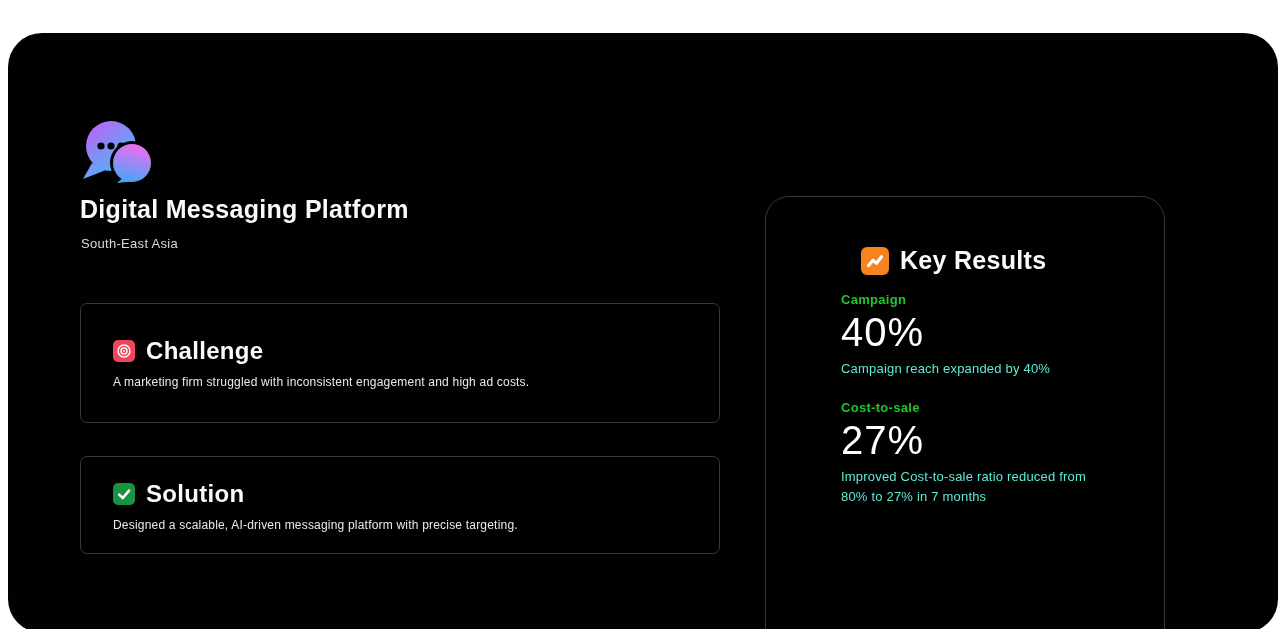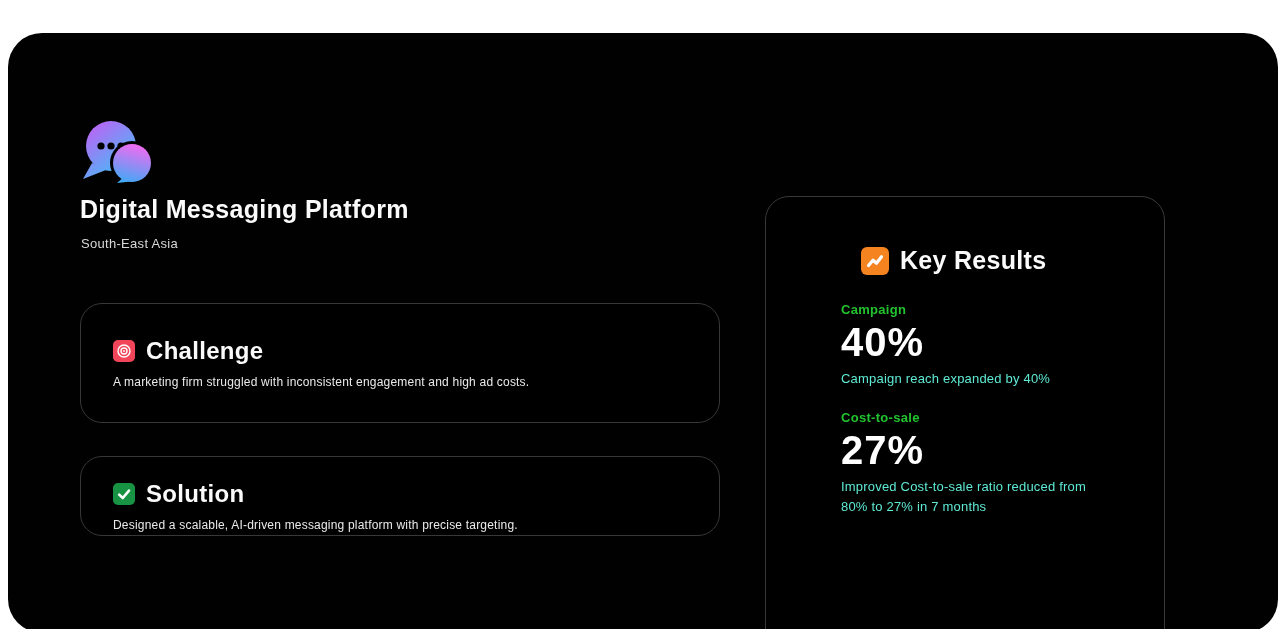--- a/index.html
+++ b/index.html
@@ -23,25 +23,25 @@
     position: absolute; left: 72px; top: 162px;
     font-size: 25px; font-weight: 700; color: #fafafa; letter-spacing: 0.3px;
   }
   .subtitle {
     position: absolute; left: 73px; top: 203px;
     font-size: 13px; color: #d8d8d8; letter-spacing: 0.3px;
   }
 
   .card {
     position: absolute; left: 72px; width: 640px;
-    background: #000; border: 1px solid #383838; border-radius: 22px;
+    background: #000; border: 1px solid #383838; border-radius: 7px;
     box-sizing: border-box;
   }
   .card.challenge { top: 270px; height: 120px; }
-  .card.solution  { top: 423px; height: 80px; }
+  .card.solution  { top: 423px; height: 98px; }
   .card-head { display: flex; align-items: center; gap: 11px; margin-left: 32px; }
   .challenge .card-head { padding-top: 33px; }
   .solution  .card-head { padding-top: 23px; }
   .icon-sq {
     width: 22px; height: 22px; border-radius: 5px;
     display: flex; align-items: center; justify-content: center; flex: 0 0 auto;
   }
   .icon-red   { background: #f1455a; }
   .icon-green { background: #189343; }
   .card-title { font-size: 24px; font-weight: 700; color: #fafafa; letter-spacing: 0.3px; }
@@ -56,26 +56,26 @@
     background: #000; border: 1px solid #383838; border-radius: 24px;
     box-sizing: border-box;
   }
   .panel-head { position: absolute; left: 75px; top: 49px; display: flex; align-items: center; gap: 11px; padding-left: 20px; }
   .icon-orange {
     width: 28px; height: 28px; border-radius: 6px; background: #f5831f;
     display: flex; align-items: center; justify-content: center;
   }
   .panel-title { font-size: 25px; font-weight: 700; color: #fafafa; letter-spacing: 0.3px; }
 
-  .stat { position: absolute; left: 75px; width: 262px; margin-top: 10px; }
+  .stat { position: absolute; left: 75px; width: 262px; }
   .stat-1 { top: 95px; }
   .stat-2 { top: 203px; }
   .stat-3 { top: 330px; }
   .stat-label { font-size: 13px; font-weight: 700; color: #22c32e; letter-spacing: 0.3px; }
-  .stat-value { font-size: 40px; font-weight: 700; color: #ffffff; line-height: 1; margin-top: 5px; letter-spacing: 1px; }
+  .stat-value { font-size: 40px; font-weight: 400; color: #ffffff; line-height: 1; margin-top: 5px; letter-spacing: 1px; }
   .stat-desc  { font-size: 13px; color: #5eead4; margin-top: 7px; line-height: 1.5; letter-spacing: 0.2px; }
   .stat-3 .stat-desc { margin-top: 9px; }
 </style>
 </head>
 <body>
 
 <div class="slide">
 
   <svg class="logo" viewBox="0 0 76 64" aria-hidden="true">
     <defs>

